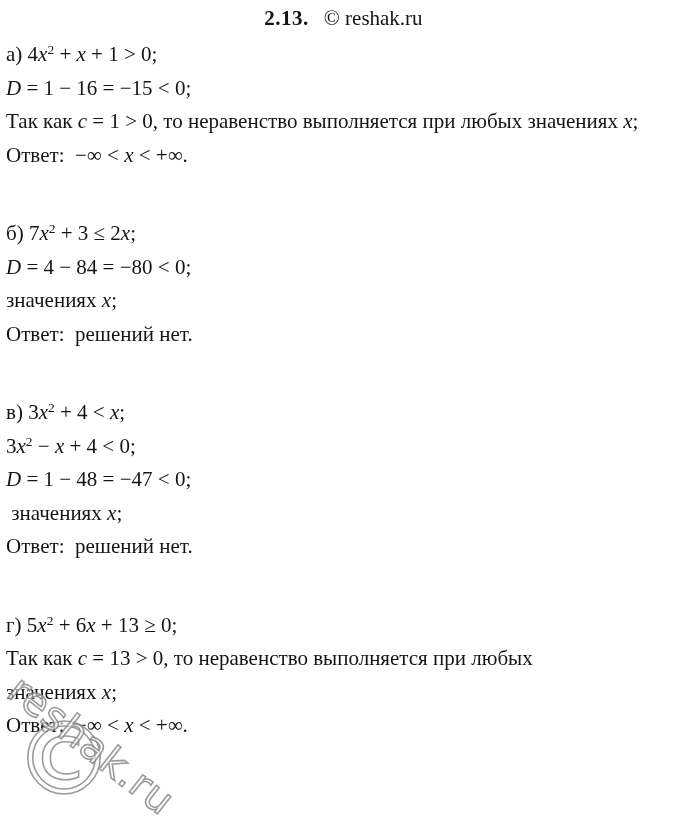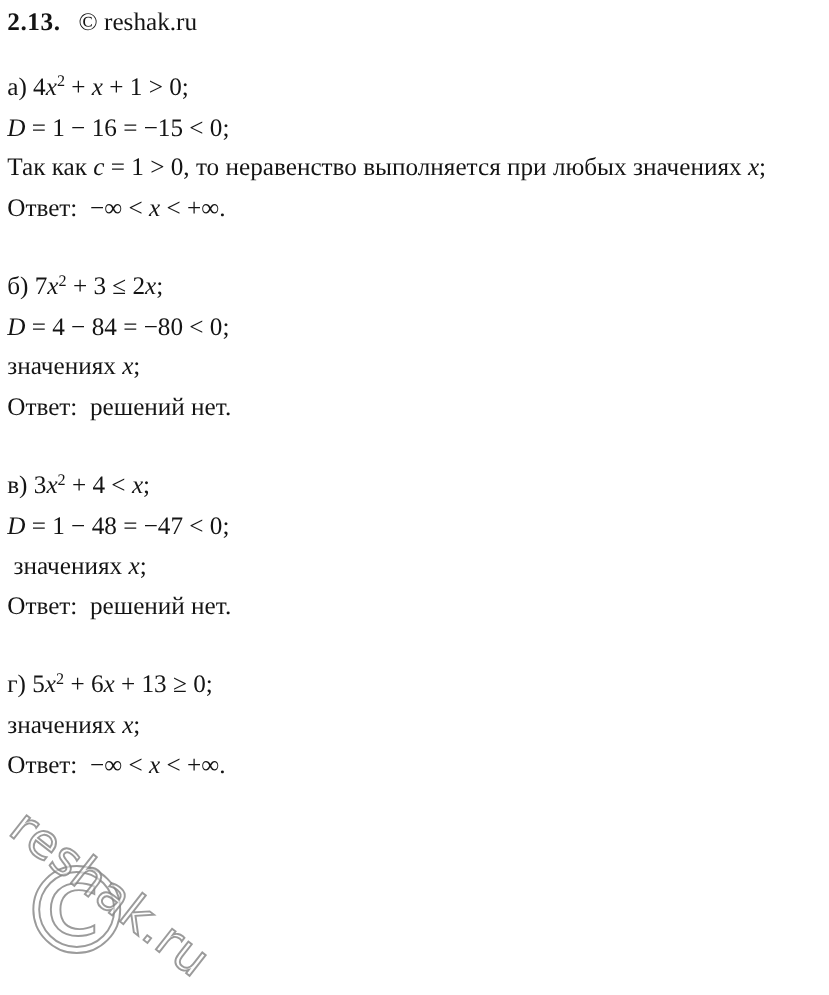--- a/index.html
+++ b/index.html
@@ -17,35 +17,35 @@
   .page {
     position: relative;
     width: 691px;
     height: 829px;
     box-sizing: border-box;
     padding: 6px 10px 0 6px;
     background: #ffffff;
   }
   .header {
     display: flex;
-    justify-content: flex-start;
+    justify-content: center;
     align-items: flex-start;
     height: 30px;
   }
   .problem-number {
     font-weight: bold;
     font-size: 21px;
     letter-spacing: 0.5px;
   }
   .copyright {
     font-size: 21px;
     margin-left: 15px;
   }
-  .section { margin-top: 20px; }
-  .section + .section { margin-top: 32px; }
+  .section { margin-top: 2px; }
+  .section + .section { margin-top: 45px; }
   .line {
     font-size: 21px;
     line-height: 33.5px;
     white-space: pre;
   }
   .line i { font-style: italic; }
   .line sup {
     font-size: 0.64em;
     line-height: 0;
     position: relative;
@@ -101,27 +101,29 @@
 
   <div class="section">
     <div class="line">б) 7<i>x</i><sup>2</sup> + 3 ≤ 2<i>x</i>;</div>
     <div class="line"><i>D</i> = 4 − 84 = −80 &lt; 0;</div>
     <div class="line">значениях <i>x</i>;</div>
     <div class="line">Ответ:  решений нет.</div>
   </div>
 
   <div class="section">
     <div class="line">в) 3<i>x</i><sup>2</sup> + 4 &lt; <i>x</i>;</div>
+    <div class="line">3<i>x</i><sup>2</sup> − <i>x</i> + 4 &lt; 0;</div>
     <div class="line"><i>D</i> = 1 − 48 = −47 &lt; 0;</div>
     <div class="line"> значениях <i>x</i>;</div>
     <div class="line">Ответ:  решений нет.</div>
   </div>
 
   <div class="section">
     <div class="line">г) 5<i>x</i><sup>2</sup> + 6<i>x</i> + 13 ≥ 0;</div>
+    <div class="line">Так как <i>c</i> = 13 &gt; 0, то неравенство выполняется при любых</div>
     <div class="line">значениях <i>x</i>;</div>
     <div class="line">Ответ:  −∞ &lt; <i>x</i> &lt; +∞.</div>
   </div>
 
   <div class="watermark" aria-hidden="true">
     <span class="wm-copy">©</span>
     <span class="wm-text">reshak.ru</span>
   </div>
 
 </div>

